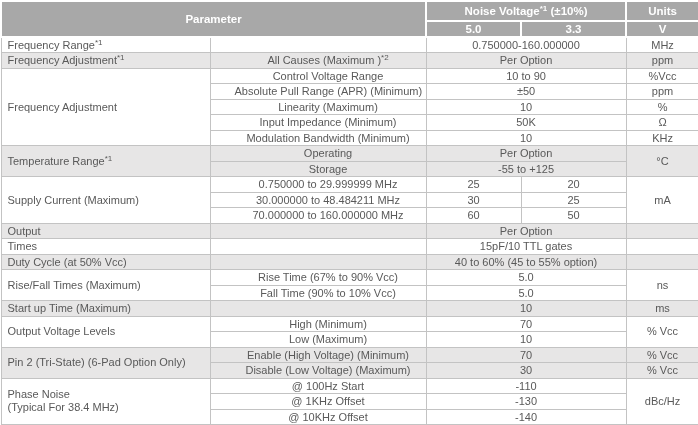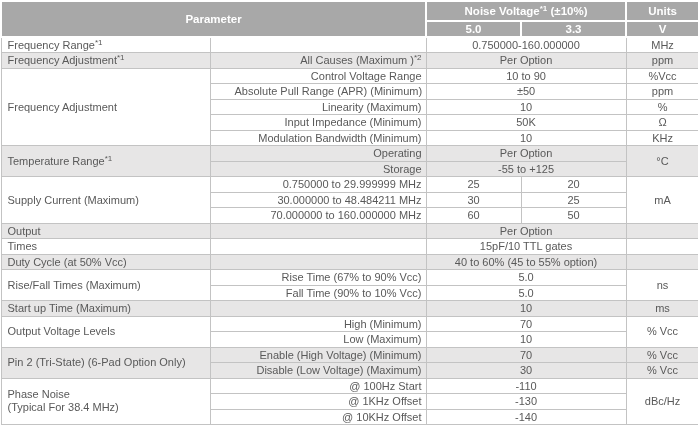--- a/index.html
+++ b/index.html
@@ -21,21 +21,21 @@
     padding:0;text-align:center;vertical-align:middle;white-space:nowrap;
   }
   thead tr.h1{height:20px;} thead tr.h2{height:16px;}
   tbody tr{height:15px;background:var(--row-bg);}
   tbody tr.g{background:var(--row-alt-bg);}
   tbody td{
     border:1px solid var(--border);padding:0 4px;text-align:center;
     vertical-align:middle;white-space:nowrap;overflow:hidden;line-height:1.1;
   }
   td.p1{text-align:left;padding-left:6px;}
-  td.p2{text-align:right;padding-left:24px;}
+  td.p2{text-align:center;padding-left:24px;}
   sup{font-size:8px;line-height:0;vertical-align:0.5em;}
   .two-line div{line-height:13px;}
 </style>
 </head>
 <body>
 
 <div class="wrap">
 <table>
   <colgroup>
     <col class="c-p1">

